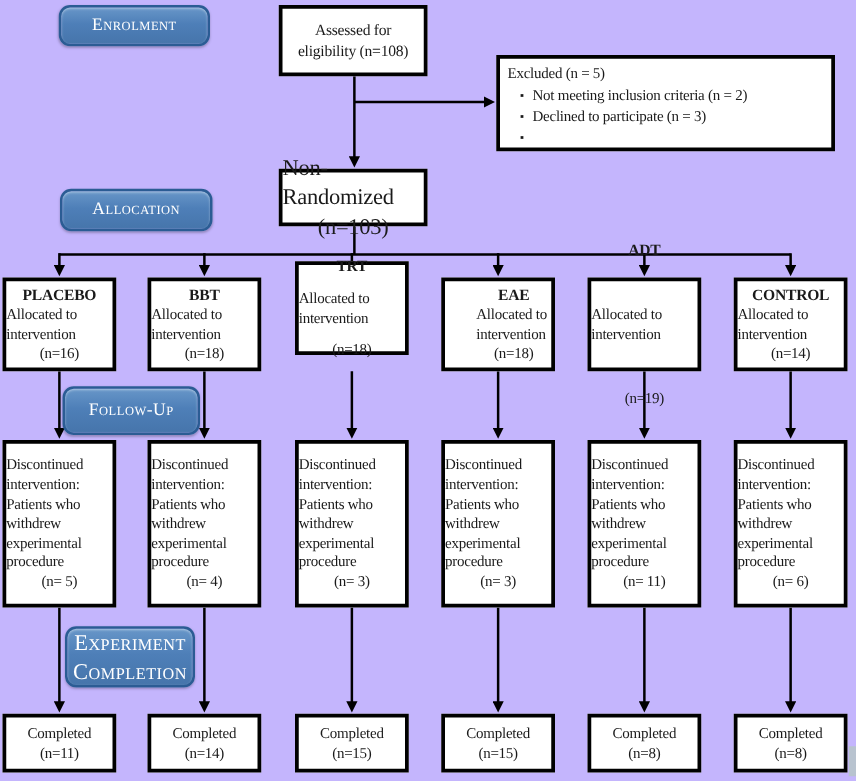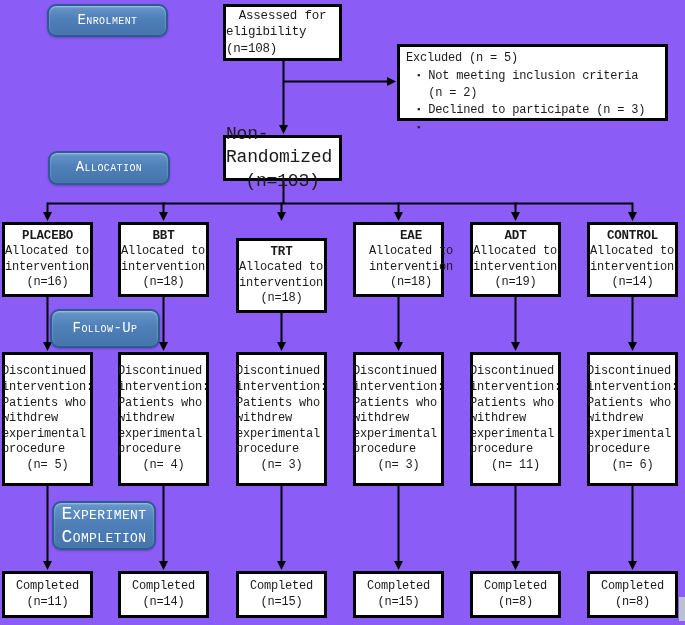--- a/index.html
+++ b/index.html
@@ -1,18 +1,18 @@
 <!DOCTYPE html>
 <html><head>
 <meta charset="utf-8">
 <style>
   html,body{margin:0;padding:0;background:#fff;}
   #stage{
-    position:relative;width:685px;height:625px;background:#8b5cf6;
-    font-family:Liberation Mono, monospace;color:#1a1a1a;overflow:hidden;
+    position:relative;width:685px;height:625px;background:#c4b5fd;
+    font-family:Liberation Serif, serif;color:#1a1a1a;overflow:hidden;
   }
   svg.connectors{position:absolute;left:0;top:0;z-index:0;}
   .fbox{
     position:absolute;background:#fff;border:3px solid #000;box-sizing:border-box;
     display:flex;flex-direction:column;align-items:center;justify-content:center;
     font-size:12px;line-height:1.3;z-index:1;letter-spacing:-0.2px;
   }
   .fbox .head{font-weight:bold;font-size:12.5px;}
   .fbox.leftalign{align-items:flex-start;text-align:left;padding:4px 6px;justify-content:flex-start;}
   .excl-list{margin:1px 0 0 0;padding:0;list-style:none;}
@@ -104,31 +104,31 @@
   <div class="fbox col" style="left:2px;top:222px;height:75px;">
     <span class="head">PLACEBO</span>
     <span>Allocated to intervention</span>
     <span>(n=16)</span>
   </div>
   <div class="fbox col" style="left:118px;top:222px;height:75px;">
     <span class="head">BBT</span>
     <span>Allocated to intervention</span>
     <span>(n=18)</span>
   </div>
-  <div class="fbox col" style="left:236px;top:238px;height:75px;">
+  <div class="fbox col" style="left:236px;top:209px;height:75px;gap:10px;">
     <span class="head">TRT</span>
     <span>Allocated to intervention</span>
     <span>(n=18)</span>
   </div>
   <div class="fbox col" style="left:353px;top:222px;height:75px;padding-left:25px;">
     <span class="head">EAE</span>
     <span>Allocated to intervention</span>
     <span>(n=18)</span>
   </div>
-  <div class="fbox col" style="left:470px;top:222px;height:75px;">
+  <div class="fbox col" style="left:470px;top:222px;height:75px;gap:36px;">
     <span class="head">ADT</span>
     <span>Allocated to intervention</span>
     <span>(n=19)</span>
   </div>
   <div class="fbox col" style="left:587px;top:222px;height:75px;">
     <span class="head">CONTROL</span>
     <span>Allocated to intervention</span>
     <span>(n=14)</span>
   </div>
 

